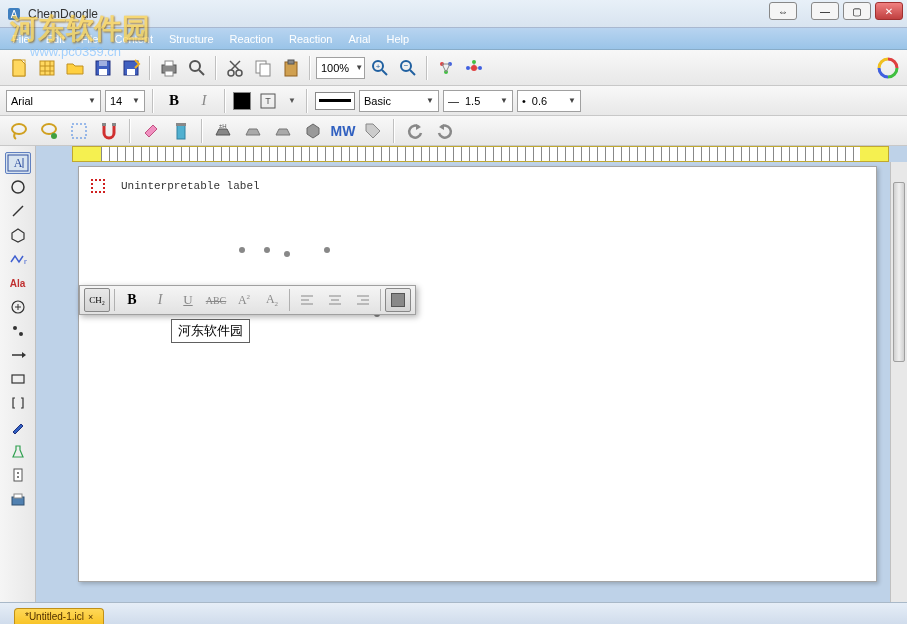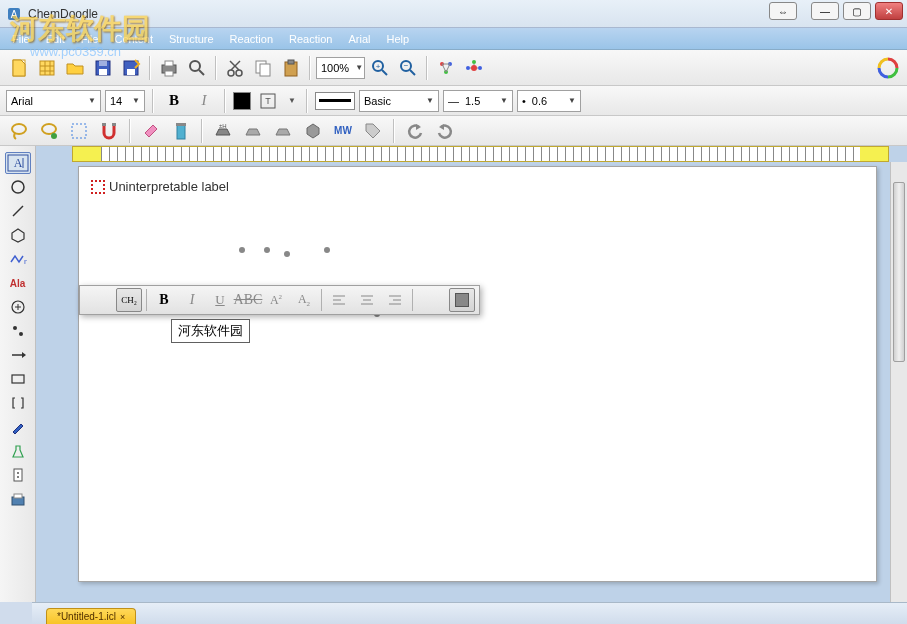--- a/index.html
+++ b/index.html
@@ -41,33 +41,33 @@
 
 .canvas-area { flex: 1; position: relative; background: #bed2e8; overflow: hidden; }
 .rulerH { position: absolute; top: 0; left: 36px; right: 18px; height: 16px; background: linear-gradient(#f8e890, #f0d850); border: 1px solid #c0a830; }
 .rulerH .rstart { position: absolute; left: 0; width: 28px; height: 100%; background: #f5f050; }
 .rulerH .rend { position: absolute; right: 0; width: 28px; height: 100%; background: #f5f050; }
 .rulerH .rticks { position: absolute; left: 28px; right: 28px; top: 0; bottom: 0; background: #fff; background-image: repeating-linear-gradient(to right, #888 0, #888 1px, transparent 1px, transparent 8px); }
 .page { position: absolute; top: 20px; left: 42px; right: 30px; bottom: 20px; background: #fff; border: 1px solid #a5a5a5; box-shadow: 2px 2px 4px rgba(0,0,0,0.2); }
 .scroll-v { position: absolute; right: 0; top: 16px; bottom: 0; width: 17px; background: #e8e8e8; border-left: 1px solid #c0c0c0; }
 .scroll-v .thumb { position: absolute; top: 20px; left: 2px; right: 2px; height: 180px; background: linear-gradient(to right, #d0d0d0, #f0f0f0, #d0d0d0); border: 1px solid #a0a0a0; border-radius: 2px; }
 
-.warn { position: absolute; top: 12px; left: 12px; display: flex; align-items: center; gap: 4px; font-size: 13px; color: #333; }
+.warn { position: absolute; top: 12px; left: 12px; display: flex; align-items: center; gap: 16px; font-size: 11px; color: #333; font-family: Liberation Mono, monospace; }
 .warn-ico { width: 14px; height: 14px; border: 2px dotted #d02020; }
 
 .float-toolbar { position: absolute; top: 118px; left: 0px; height: 30px; background: linear-gradient(#f5f5f5, #e2e2e2); border: 1px solid #a0a0a0; display: flex; align-items: center; padding: 0 4px; gap: 2px; box-shadow: 2px 2px 6px rgba(0,0,0,0.3); }
 .fbtn { width: 26px; height: 24px; border: 1px solid transparent; border-radius: 2px; display: flex; align-items: center; justify-content: center; cursor: pointer; font-family: Georgia, serif; }
-.fbtn.active { border: 1px solid #888; background: linear-gradient(#e8e8e8, #d4d4d4); margin-left: 32px; }
+.fbtn.active { border: 1px solid #888; background: linear-gradient(#e8e8e8, #d4d4d4); }
 .fsep { width: 1px; height: 22px; background: #b0b0b0; margin: 0 2px; }
 
 .label-box { position: absolute; top: 152px; left: 92px; border: 1px solid #606060; background: #fff; padding: 2px 6px; font-size: 13px; }
 
 .dot { position: absolute; width: 6px; height: 6px; background: #888; border-radius: 50%; }
 
-.statusbar { height: 22px; background: linear-gradient(#e6eef7, #d0dcec); border-top: 1px solid #a8b8c8; display: flex; align-items: end; padding: 0 14px; margin-left: 32px; }
+.statusbar { height: 22px; background: linear-gradient(#e6eef7, #d0dcec); border-top: 1px solid #a8b8c8; display: flex; align-items: end; padding: 0 14px; }
 .tab { background: linear-gradient(#ffd858, #f8c428); border: 1px solid #c09018; border-bottom: none; border-radius: 4px 4px 0 0; padding: 2px 10px; font-size: 10px; color: #503000; display: flex; align-items: center; gap: 4px; }
 .tab .x { font-size: 9px; cursor: pointer; }
 
 .ico-svg { display: block; }
 </style>
 </head>
 <body>
 
 <div class="titlebar">
   <svg class="logo ico-svg" viewBox="0 0 16 16">
@@ -323,21 +323,21 @@
       <svg class="ico-svg" width="20" height="20" viewBox="0 0 20 20">
         <path d="M3 14 L17 14 L14 8 L6 8 Z" fill="#aaa" stroke="#777"></path>
       </svg>
     </div>
   <div class="tbtn">
       <svg class="ico-svg" width="20" height="20" viewBox="0 0 20 20">
         <polygon points="10,3 16,7 16,13 10,17 4,13 4,7" fill="#999" stroke="#666"></polygon>
       </svg>
     </div>
   <div class="tbtn">
-      <span style="font-size:10px;font-weight:bold;color:#3060c0">MW</span>
+      <span style="font-size:14px;font-weight:bold;color:#3060c0">MW</span>
     </div>
   <div class="tbtn">
       <svg class="ico-svg" width="20" height="20" viewBox="0 0 20 20">
         <path d="M3 3 L10 3 L17 10 L10 17 L3 10 Z" fill="#ccc" stroke="#888"></path>
       </svg>
     </div>
   <div class="tsep"></div>
   <div class="tbtn">
       <svg class="ico-svg" width="20" height="20" viewBox="0 0 20 20">
         <path d="M14 6 A6 6 0 1 0 16 12" fill="none" stroke="#888" stroke-width="2.5"></path>
@@ -466,21 +466,21 @@
         <div class="fbtn">
             <b style="font-size:14px">B</b>
           </div>
         <div class="fbtn">
             <i style="font-size:14px;color:#888">I</i>
           </div>
         <div class="fbtn">
             <u style="font-size:13px;color:#888">U</u>
           </div>
         <div class="fbtn">
-            <s style="font-size:14px;color:#888">ABC</s>
+            <s style="font-size:10px;color:#888">ABC</s>
           </div>
         <div class="fbtn">
             <span style="font-size:12px;color:#888"><span>A</span><sup style="font-size:7px">2</sup></span>
           </div>
         <div class="fbtn">
             <span style="font-size:12px;color:#888"><span>A</span><sub style="font-size:7px">2</sub></span>
           </div>
         <div class="fsep"></div>
         <div class="fbtn">
             <svg width="16" height="14">

